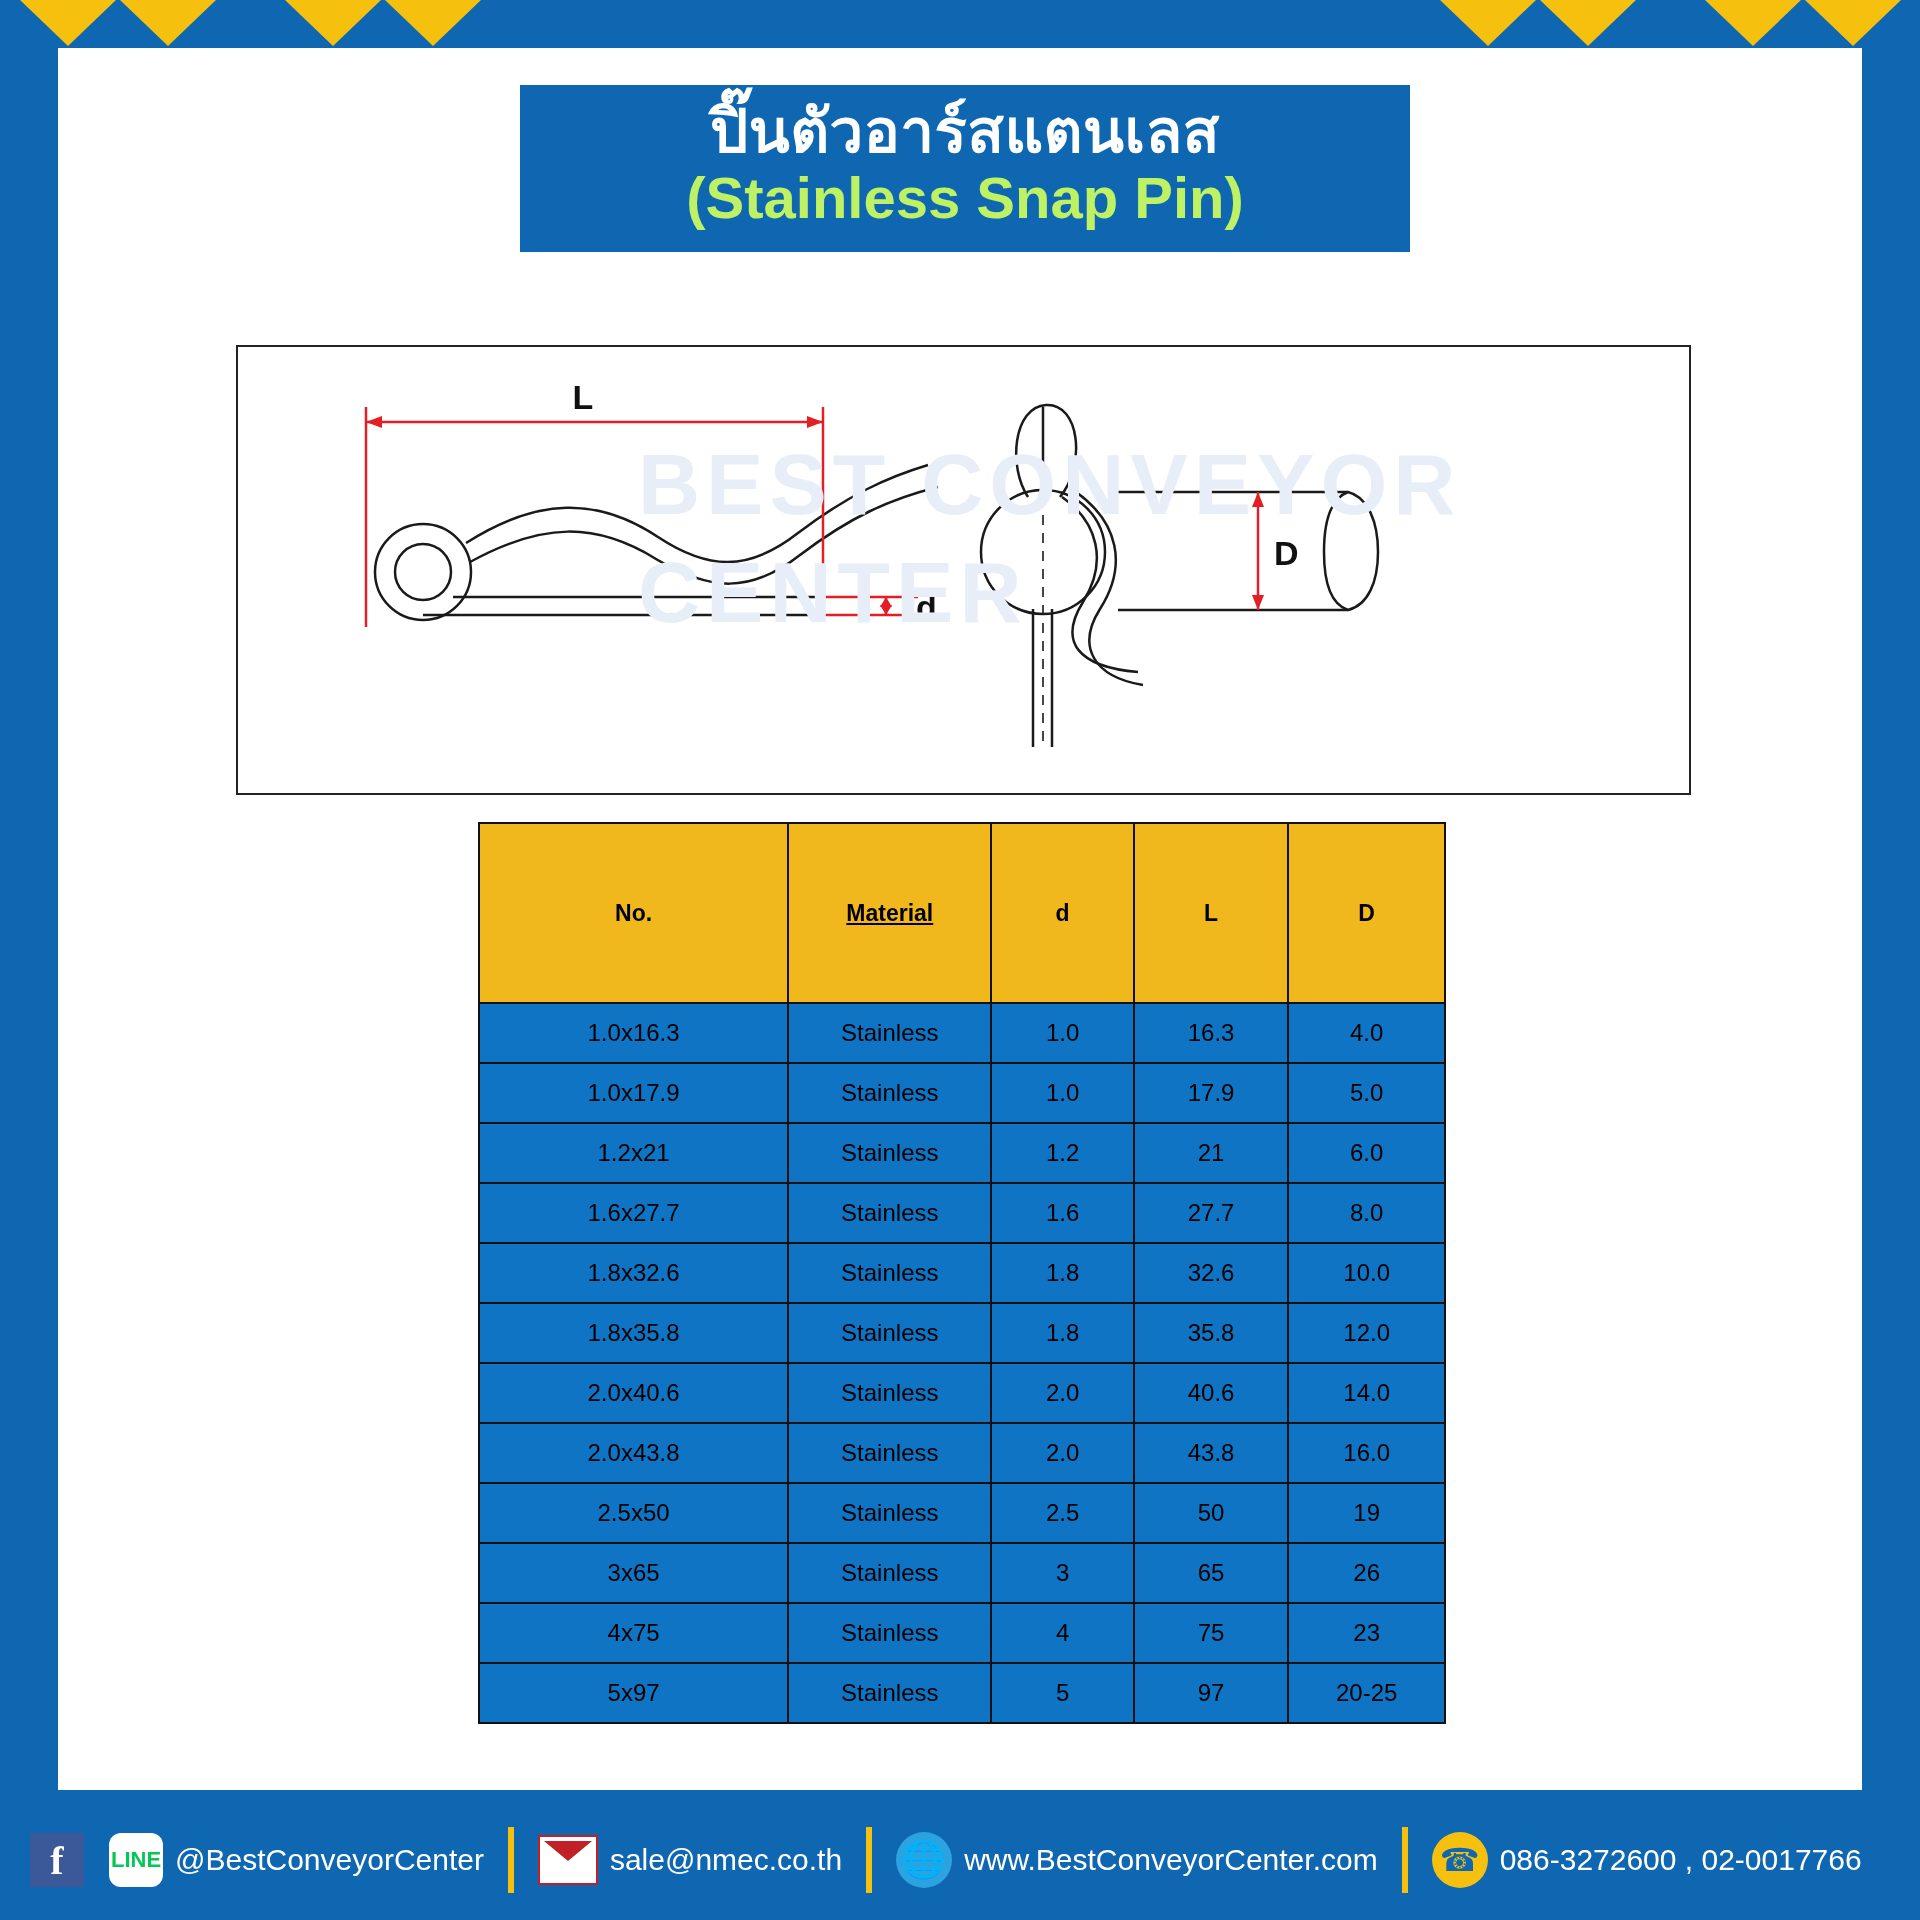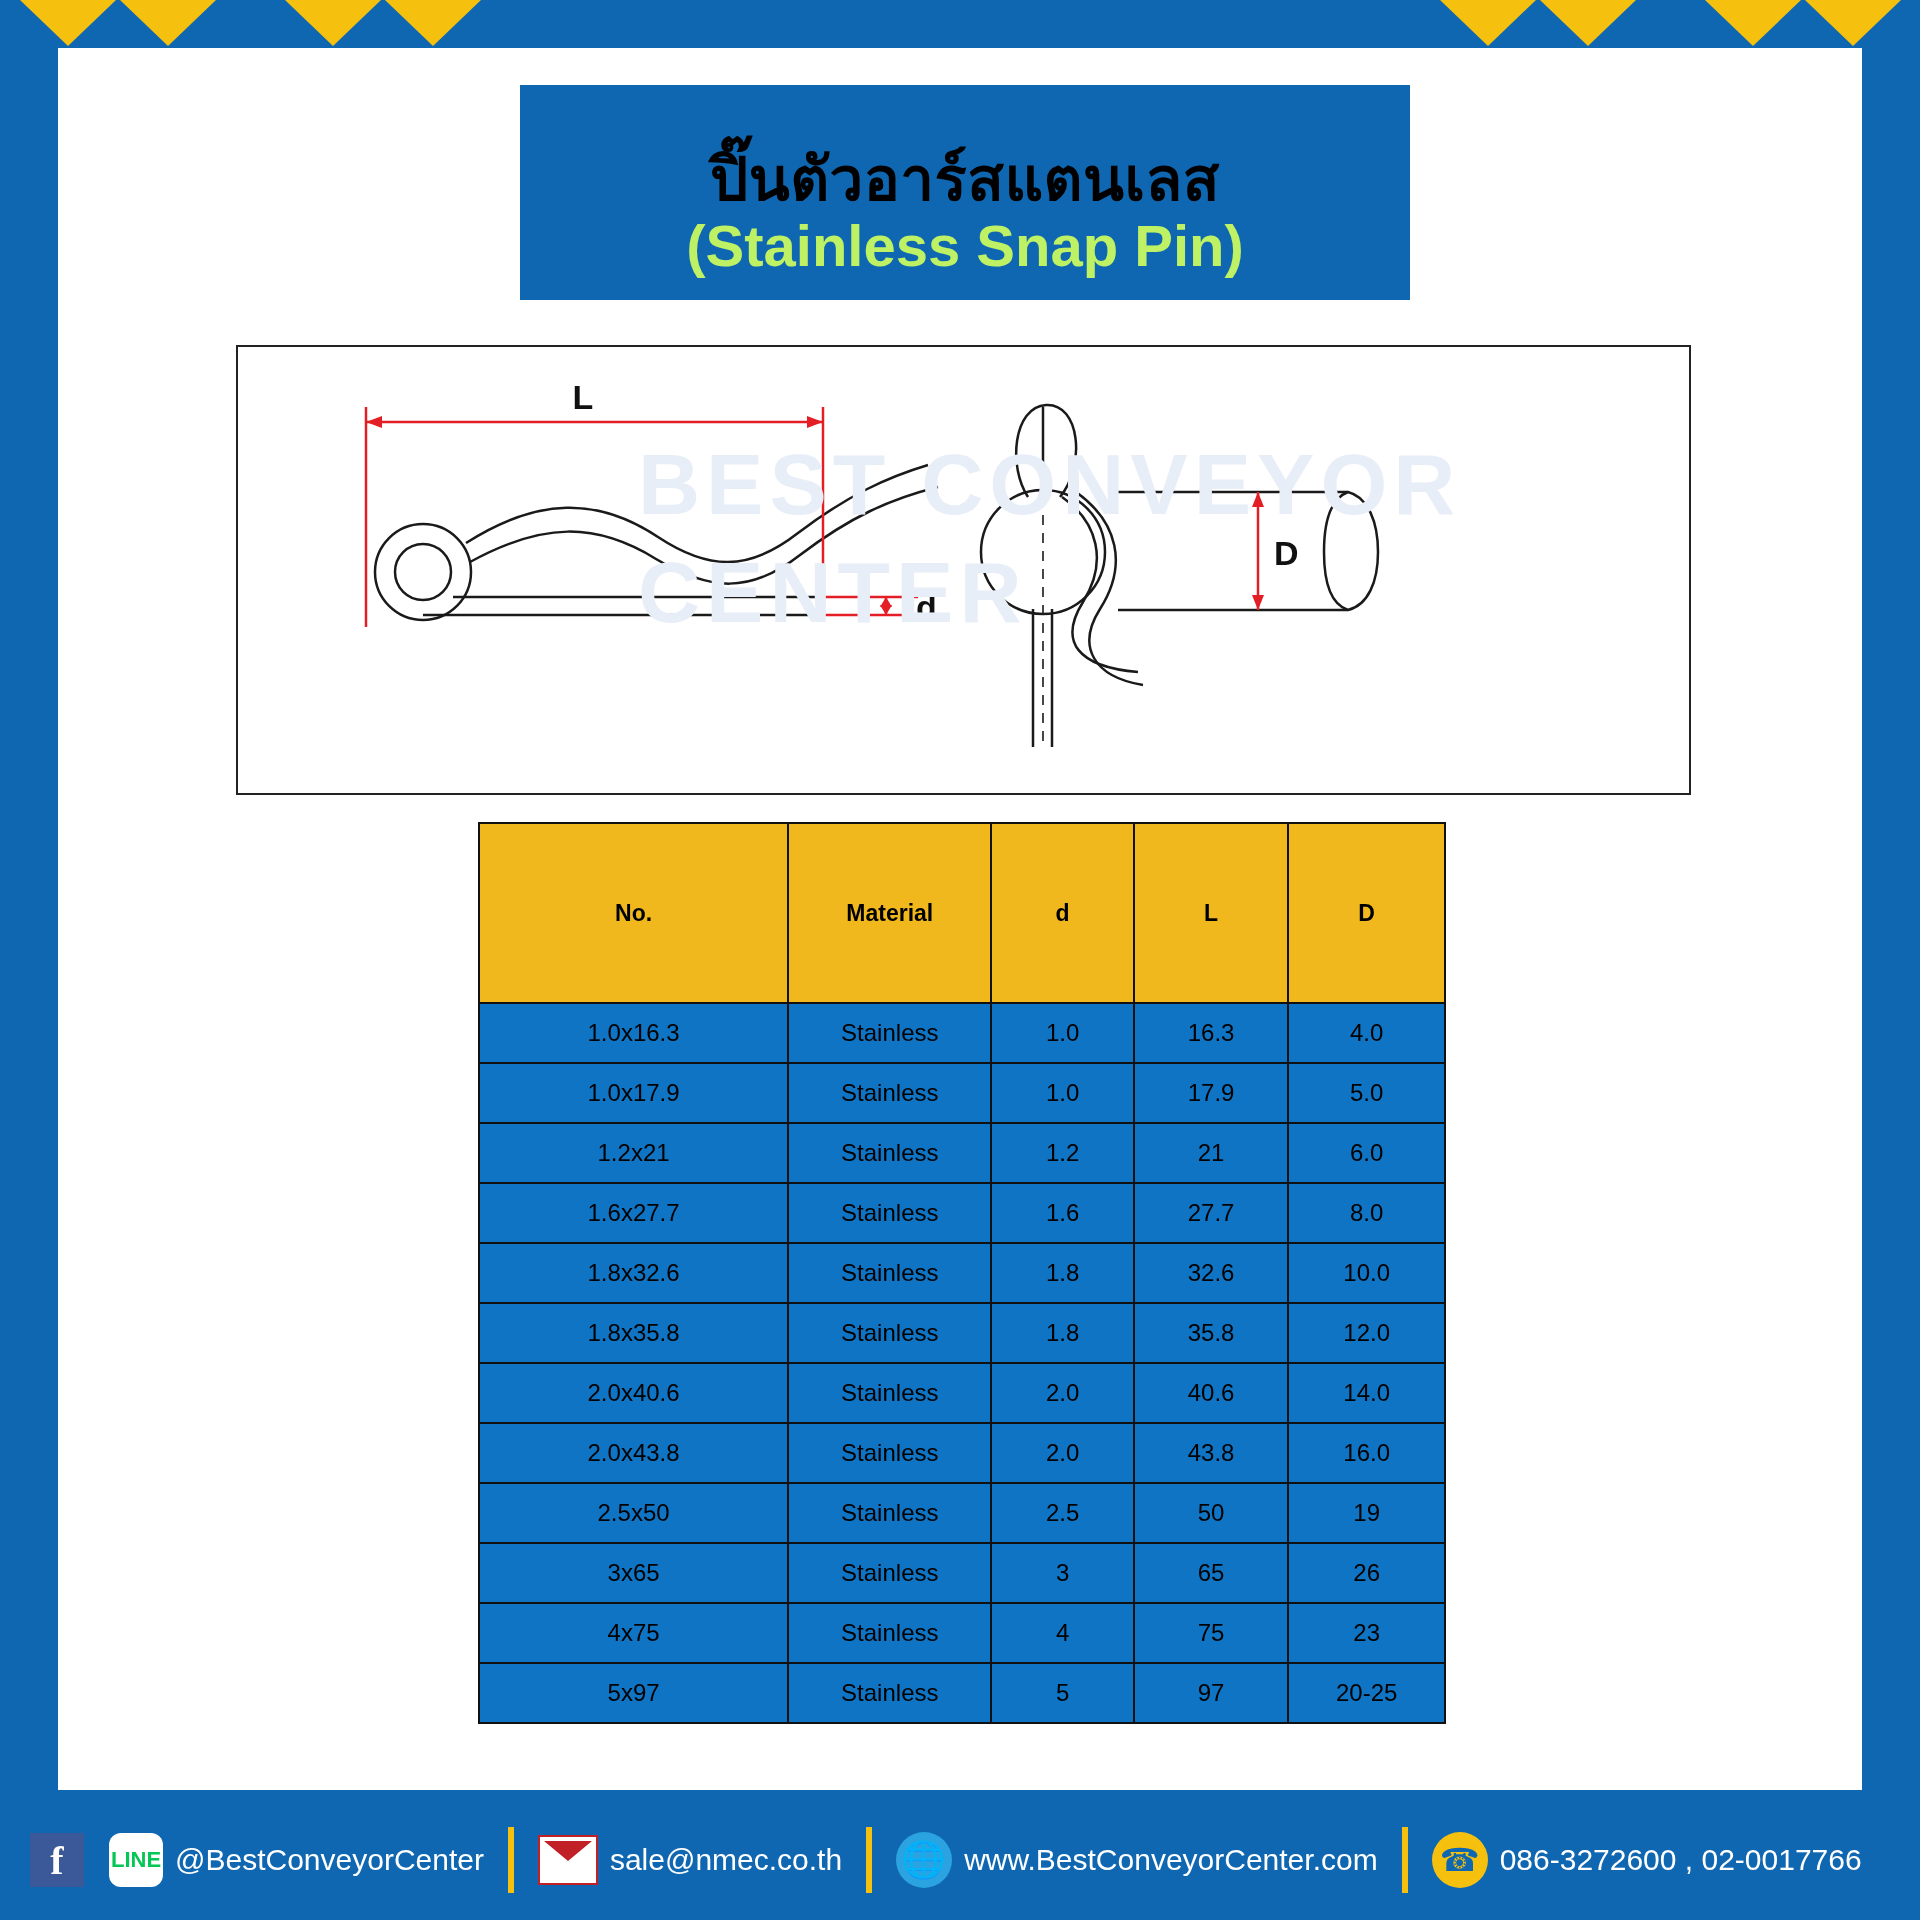--- a/index.html
+++ b/index.html
@@ -43,26 +43,25 @@
     position: absolute;
     left: 520px;
     top: 85px;
     width: 890px;
     background: #0f67b1;
     text-align: center;
     padding: 14px 10px 20px 10px;
     box-sizing: border-box;
   }
   .title-th {
-    color: #000000;
+    color: #ffffff;
     font-size: 60px;
     font-weight: bold;
     line-height: 1.1;
     letter-spacing: 0.5px;
-    margin-top: 48px;
   }
   .title-en {
     color: #bef264;
     font-size: 58px;
     font-weight: bold;
     line-height: 1.15;
   }
   .diagram-box {
     position: absolute;
     left: 236px;
@@ -105,21 +104,21 @@
   table.spec td {
     background: #0f74c4;
     color: #000000;
     font-size: 24px;
     text-align: center;
     border: 2px solid #111;
     height: 58px;
     padding: 0 6px;
   }
   th.col-no { width: 300px; }
-  th.col-mat { width: 196px; }
+  th.col-mat { width: 196px; text-decoration: underline; }
   th.col-d { width: 136px; }
   th.col-l { width: 148px; }
   th.col-D { width: 150px; }
 
   .footer {
     position: absolute;
     left: 0;
     bottom: 0;
     width: 1920px;
     height: 120px;

